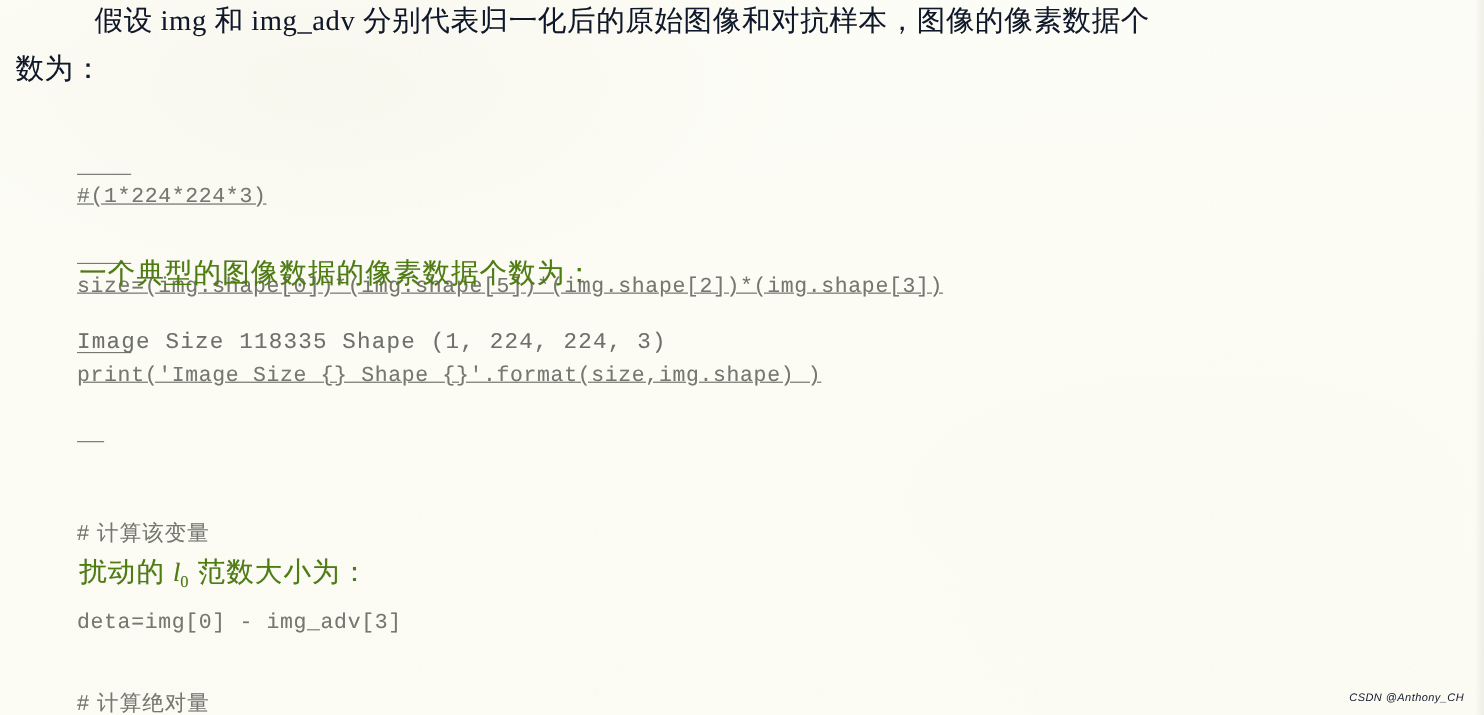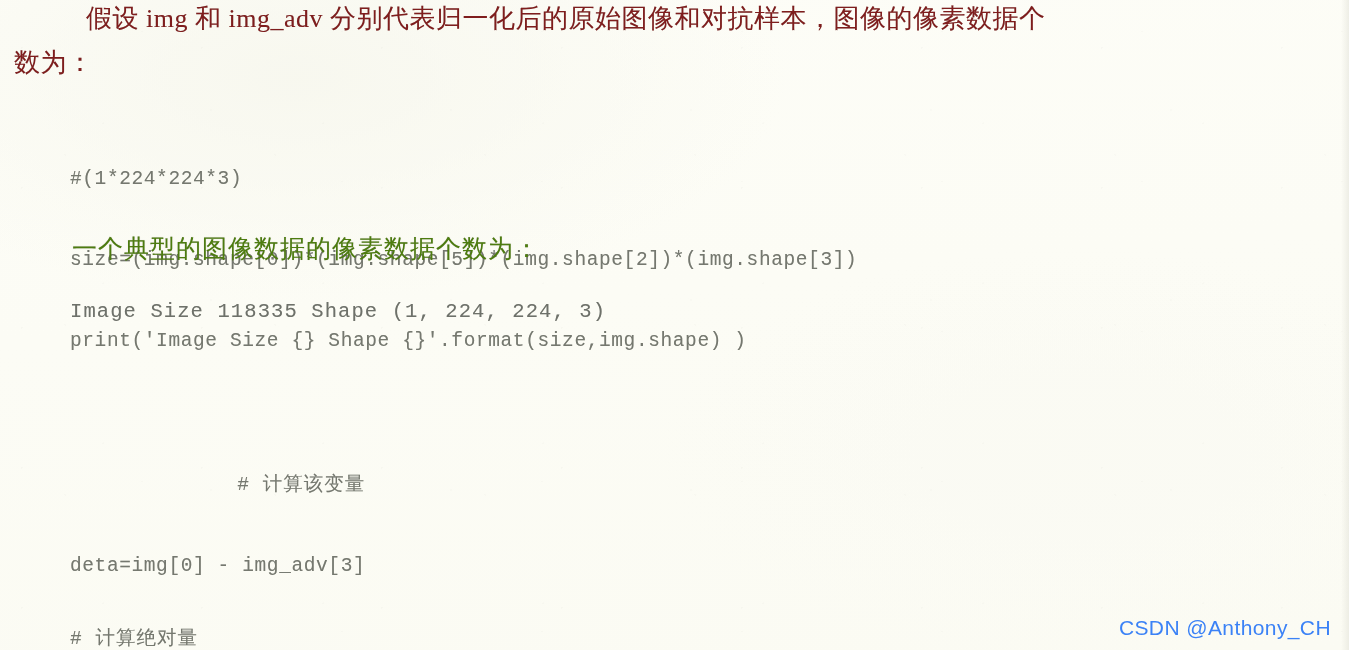--- a/index.html
+++ b/index.html
@@ -40,21 +40,21 @@
   }
 
   .content {
     position: absolute;
     inset: 0;
   }
 
   
   .para {
     position: absolute;
-    color: #7f1d1d;
+    color: #0f172a;
     font-size: 26px;
     line-height: 1.0;
     letter-spacing: 0.5px;
     white-space: nowrap;
     text-shadow: 0 0 0.6px rgba(85,88,79,0.35);
   }
   .para-line1 { left: 86px;  top: 6px; }
   .para-line2 { left: 14px;  top: 50px; }
 
   
@@ -91,40 +91,40 @@
     left: 70px;
     color: #75786f;
     font-family: "Liberation Mono", "DejaVu Sans Mono", monospace;
     font-size: 19.5px;
     line-height: 27px;
     letter-spacing: 0.6px;
     white-space: pre;
     text-shadow: 0 0 0.5px rgba(117,120,111,0.30);
   }
   .code .zh {
-    font-family: Liberation Mono, monospace;
+    font-family: Liberation Sans, sans-serif;
     letter-spacing: 1px;
-    text-align: right;
   }
 
-  .code-block1 { top: 112px; }
+  .code-block1 { top: 112px; text-decoration: underline; }
   .code-out    { top: 298px; font-size: 20.5px; color: #6e716a; letter-spacing: 1.1px; }
   .code-block2 { top: 418px; }
   .code-block3 { top: 572px; }
 
   
   .watermark {
     position: absolute;
     right: 18px;
     bottom: 10px;
-    color: #3b82f6;
+    color: #0f172a;
     font-family: "Liberation Sans", "DejaVu Sans", sans-serif;
-    font-size: 21px;
+    font-size: 10px;
     letter-spacing: 0.4px;
     white-space: nowrap;
+    font-style: italic;
   }
 
   
   .edge-band {
     position: absolute;
     top: 0;
     right: 0;
     width: 8px;
     height: 100%;
     background: linear-gradient(90deg, rgba(235,235,226,0) 0%, rgba(226,226,216,0.55) 100%);
@@ -153,20 +153,23 @@
   <div class="heading h-typical">一个典型的图像数据的像素数据个数为：</div>
 
   <div class="code code-out">Image Size 118335 Shape (1, 224, 224, 3)</div>
 
 
   <div class="code code-block2">
     <div class="zh"># 计算该变量</div>
     <div>deta=img[0] - img_adv[3]</div>
   </div>
 
+  <div class="heading h-l0norm">
+    <span>扰动的 </span><span class="ital">l</span><span class="sub">0</span><span> 范数大小为：</span>
+  </div>
 
   <div class="code code-block3">
     <div class="zh"># 计算绝对量</div>
     
   </div>
 
   <div class="watermark">CSDN @Anthony_CH</div>
 
 </div>
 

